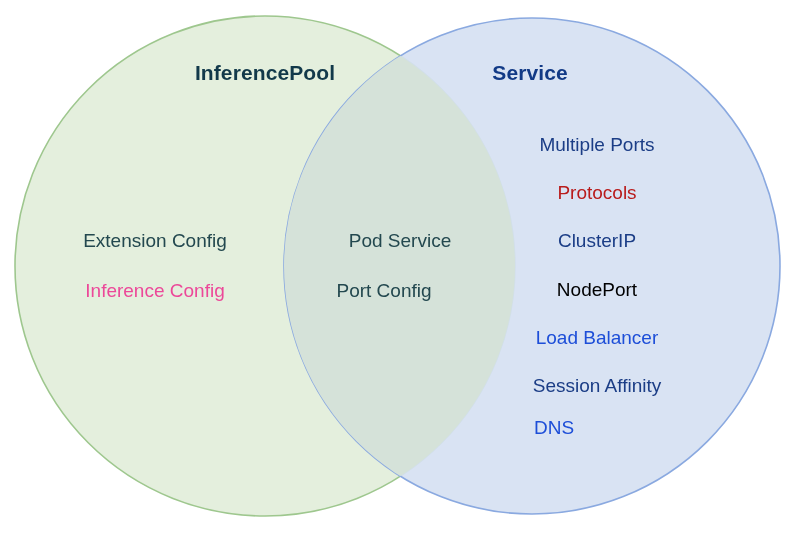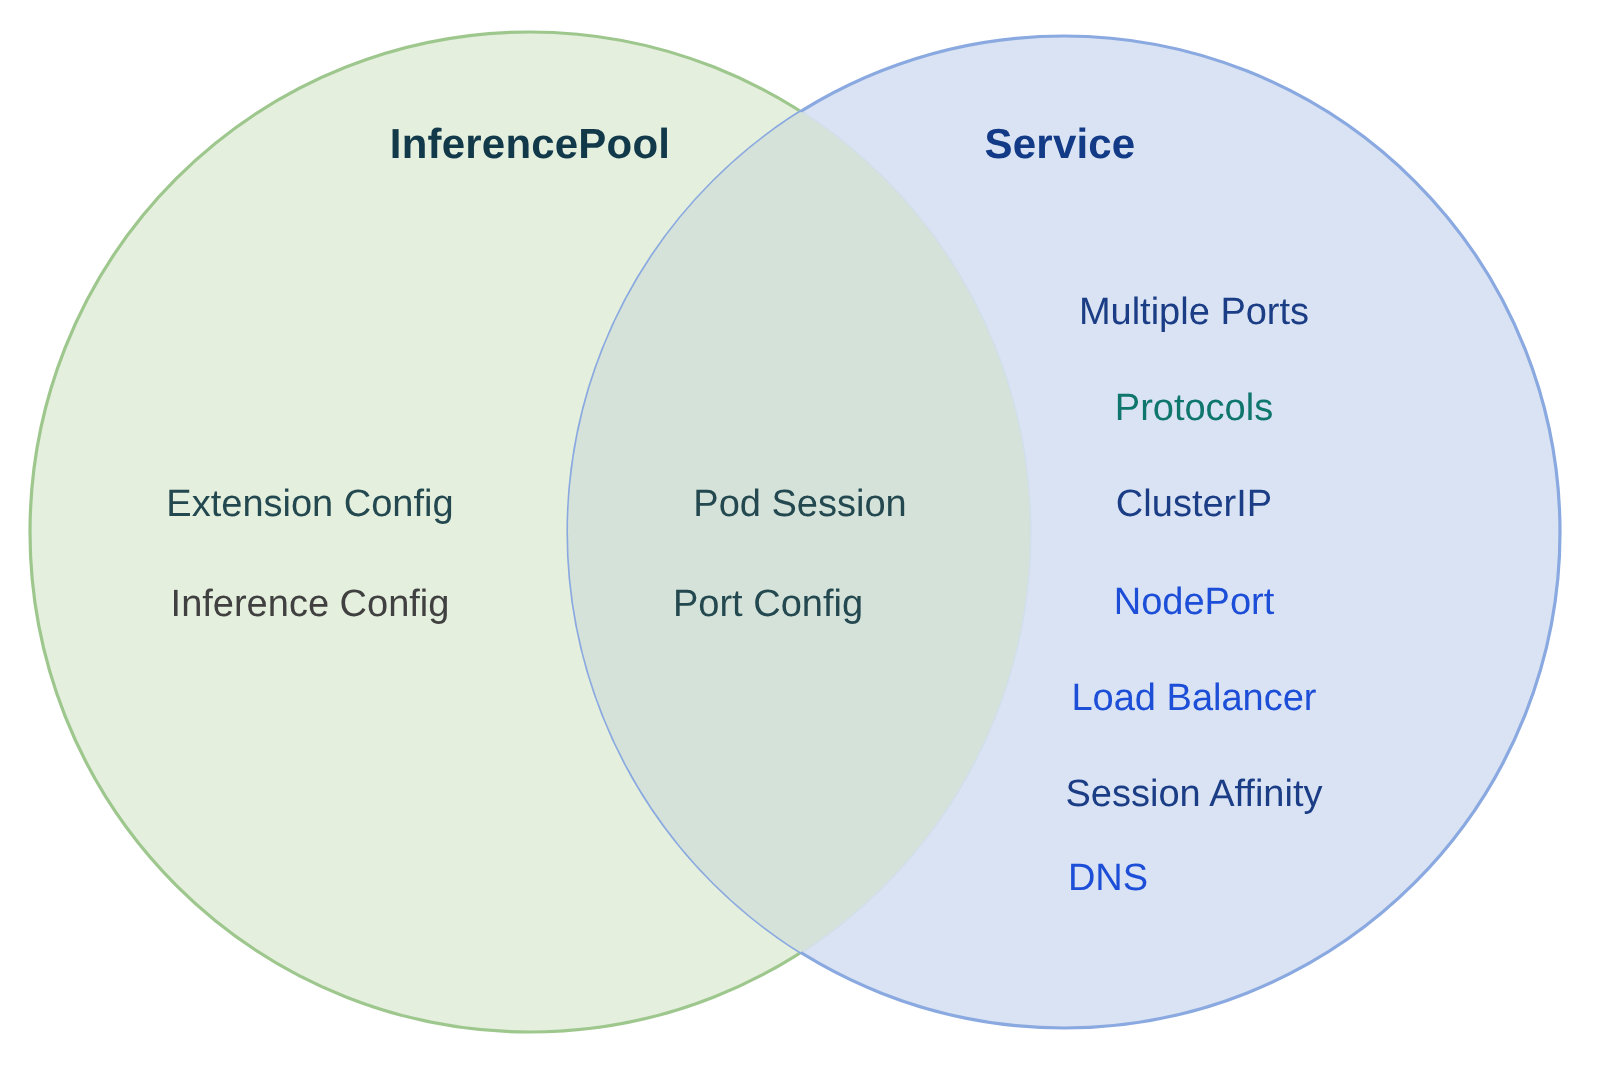--- a/index.html
+++ b/index.html
@@ -52,21 +52,20 @@
     left: 530px;
     top: 73px;
     color: #123a86;
   }
   .item {
     position: absolute;
     font-size: 19px;
     white-space: nowrap;
     transform: translate(-50%, -50%);
     pointer-events: auto;
-    margin-top: 12px;
   }
   .item-left {
     color: #23484f;
     text-align: center;
   }
   .item-center {
     color: #23484f;
   }
   .item-right {
     color: #1b3d86;
@@ -90,27 +89,27 @@
     </g>
   </svg>
 
   <div class="label-layer">
 
     <div class="title title-left">InferencePool</div>
 
     <div class="title title-right">Service</div>
 
     <div class="item item-left" id="left-item-0" style="left: 155px; top: 241px; color: rgb(35, 72, 79);">Extension Config</div>
-    <div class="item item-left" id="left-item-1" style="left: 155px; top: 291px; color: #404040;">Inference Config</div>
+    <div class="item item-left" id="left-item-1" style="left: 155px; top: 291px; color: #ec4899;">Inference Config</div>
 
-    <div class="item item-center" id="center-item-0" style="left: 400px; top: 241px; color: rgb(35, 72, 79);">Pod Session</div>
+    <div class="item item-center" id="center-item-0" style="left: 400px; top: 241px; color: rgb(35, 72, 79);">Pod Service</div>
     <div class="item item-center" id="center-item-1" style="left: 384px; top: 291px; color: rgb(35, 72, 79);">Port Config</div>
 
     <div class="item item-right" id="right-item-0" style="left: 597px; top: 145px; color: rgb(27, 61, 134);">Multiple Ports</div>
-    <div class="item item-right" id="right-item-1" style="left: 597px; top: 193px; color: #0f766e;">Protocols</div>
+    <div class="item item-right" id="right-item-1" style="left: 597px; top: 193px; color: #b91c1c;">Protocols</div>
     <div class="item item-right" id="right-item-2" style="left: 597px; top: 241px; color: rgb(27, 61, 134);">ClusterIP</div>
-    <div class="item item-right" id="right-item-3" style="left: 597px; top: 290px; color: #1d4ed8;">NodePort</div>
+    <div class="item item-right" id="right-item-3" style="left: 597px; top: 290px; color: #000000;">NodePort</div>
     <div class="item item-right" id="right-item-4" style="left: 597px; top: 338px; color: #1d4ed8;">Load Balancer</div>
     <div class="item item-right" id="right-item-5" style="left: 597px; top: 386px; color: rgb(27, 61, 134);">Session Affinity</div>
     <div class="item item-right" id="right-item-6" style="left: 554px; top: 428px; color: #1d4ed8;">DNS</div>
 
   </div>
 </div>
 
 </body></html>

